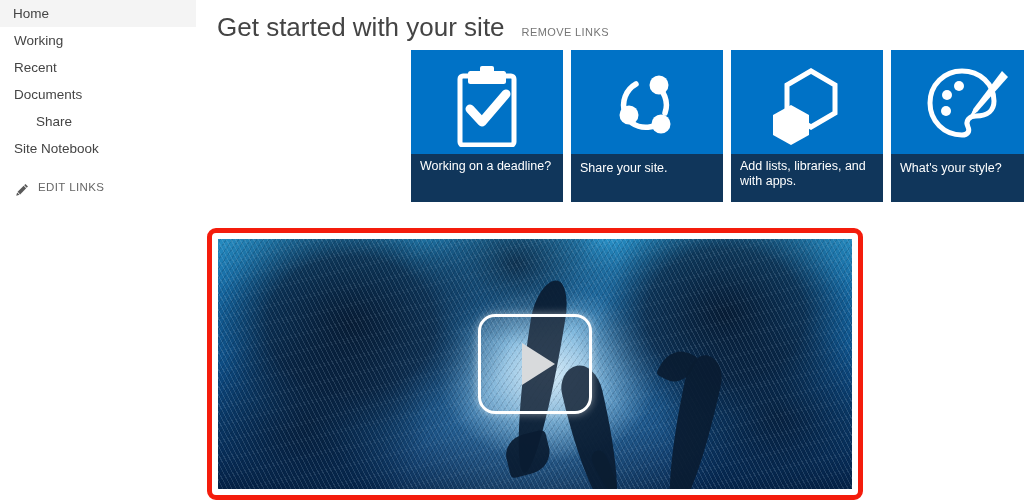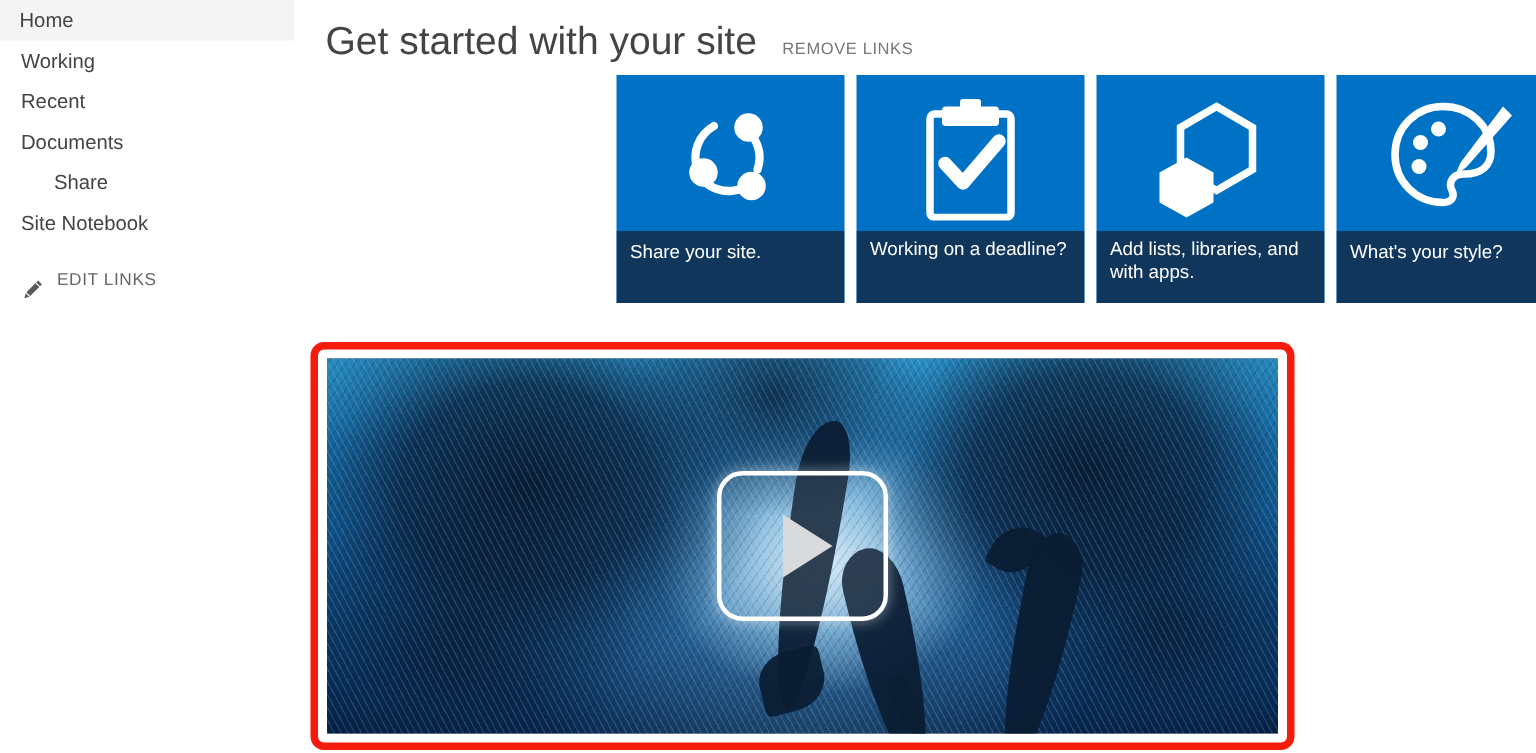--- a/index.html
+++ b/index.html
@@ -45,21 +45,21 @@
   .nav-edit-links {
     margin-top: 14px;
     padding-left: 16px;
     height: 22px;
     line-height: 22px;
     font-size: 11.5px;
     letter-spacing: 0.4px;
     color: #666666;
     cursor: pointer;
     display: flex;
-    align-items: flex-end;
+    align-items: center;
     gap: 9px;
   }
   .pencil-ico {
     display: inline-block;
     width: 13px;
     height: 13px;
     flex: 0 0 13px;
   }
 
   
@@ -301,42 +301,42 @@
 
   <div id="page-head">
     <h1 id="page-title">Get started with your site</h1>
     <a id="remove-this">REMOVE LINKS</a>
   </div>
 
   <div id="tiles">
 
     <div class="tile">
       <div class="tile-art">
+        <svg width="74" height="82" viewBox="0 0 74 82" aria-hidden="true">
+          <rect x="10" y="11" width="54" height="69" rx="3" fill="none" stroke="#ffffff" stroke-width="5"></rect>
+          <rect x="18" y="6" width="38" height="13" rx="2.5" fill="#ffffff"></rect>
+          <rect x="30" y="1" width="14" height="11" rx="2" fill="#ffffff"></rect>
+          <path d="M20 44 L32 57 L56 29" fill="none" stroke="#ffffff" stroke-width="9" stroke-linecap="round" stroke-linejoin="round"></path>
+        </svg>
+      </div>
+      <div class="tile-label two-line">Working on a deadline?</div>
+    </div>
+
+    <div class="tile">
+      <div class="tile-art">
         <svg width="78" height="78" viewBox="0 0 78 78" aria-hidden="true">
           <path d="M17 46 A24 24 0 0 1 28 17" fill="none" stroke="#ffffff" stroke-width="5.5" stroke-linecap="round"></path>
           <path d="M46 17 A24 24 0 0 1 57 46" fill="none" stroke="#ffffff" stroke-width="5.5" stroke-linecap="round"></path>
           <path d="M55 53 A24 24 0 0 1 24 56" fill="none" stroke="#ffffff" stroke-width="5.5" stroke-linecap="round"></path>
           <circle cx="21" cy="48" r="9.5" fill="#ffffff"></circle>
           <circle cx="51" cy="18" r="9.5" fill="#ffffff"></circle>
           <circle cx="53" cy="57" r="9.5" fill="#ffffff"></circle>
         </svg>
       </div>
       <div class="tile-label">Share your site.</div>
-    </div>
-
-    <div class="tile">
-      <div class="tile-art">
-        <svg width="74" height="82" viewBox="0 0 74 82" aria-hidden="true">
-          <rect x="10" y="11" width="54" height="69" rx="3" fill="none" stroke="#ffffff" stroke-width="5"></rect>
-          <rect x="18" y="6" width="38" height="13" rx="2.5" fill="#ffffff"></rect>
-          <rect x="30" y="1" width="14" height="11" rx="2" fill="#ffffff"></rect>
-          <path d="M20 44 L32 57 L56 29" fill="none" stroke="#ffffff" stroke-width="9" stroke-linecap="round" stroke-linejoin="round"></path>
-        </svg>
-      </div>
-      <div class="tile-label two-line">Working on a deadline?</div>
     </div>
 
     <div class="tile">
       <div class="tile-art">
         <svg width="84" height="82" viewBox="0 0 84 82" aria-hidden="true">
           <path d="M46 6 L70 20 L70 48 L46 62 L22 48 L22 20 Z" fill="none" stroke="#ffffff" stroke-width="5"></path>
           <path d="M26 40 L44 50 L44 70 L26 80 L8 70 L8 50 Z" fill="#ffffff"></path>
         </svg>
       </div>
       <div class="tile-label two-line">Add lists, libraries, and with apps.</div>

